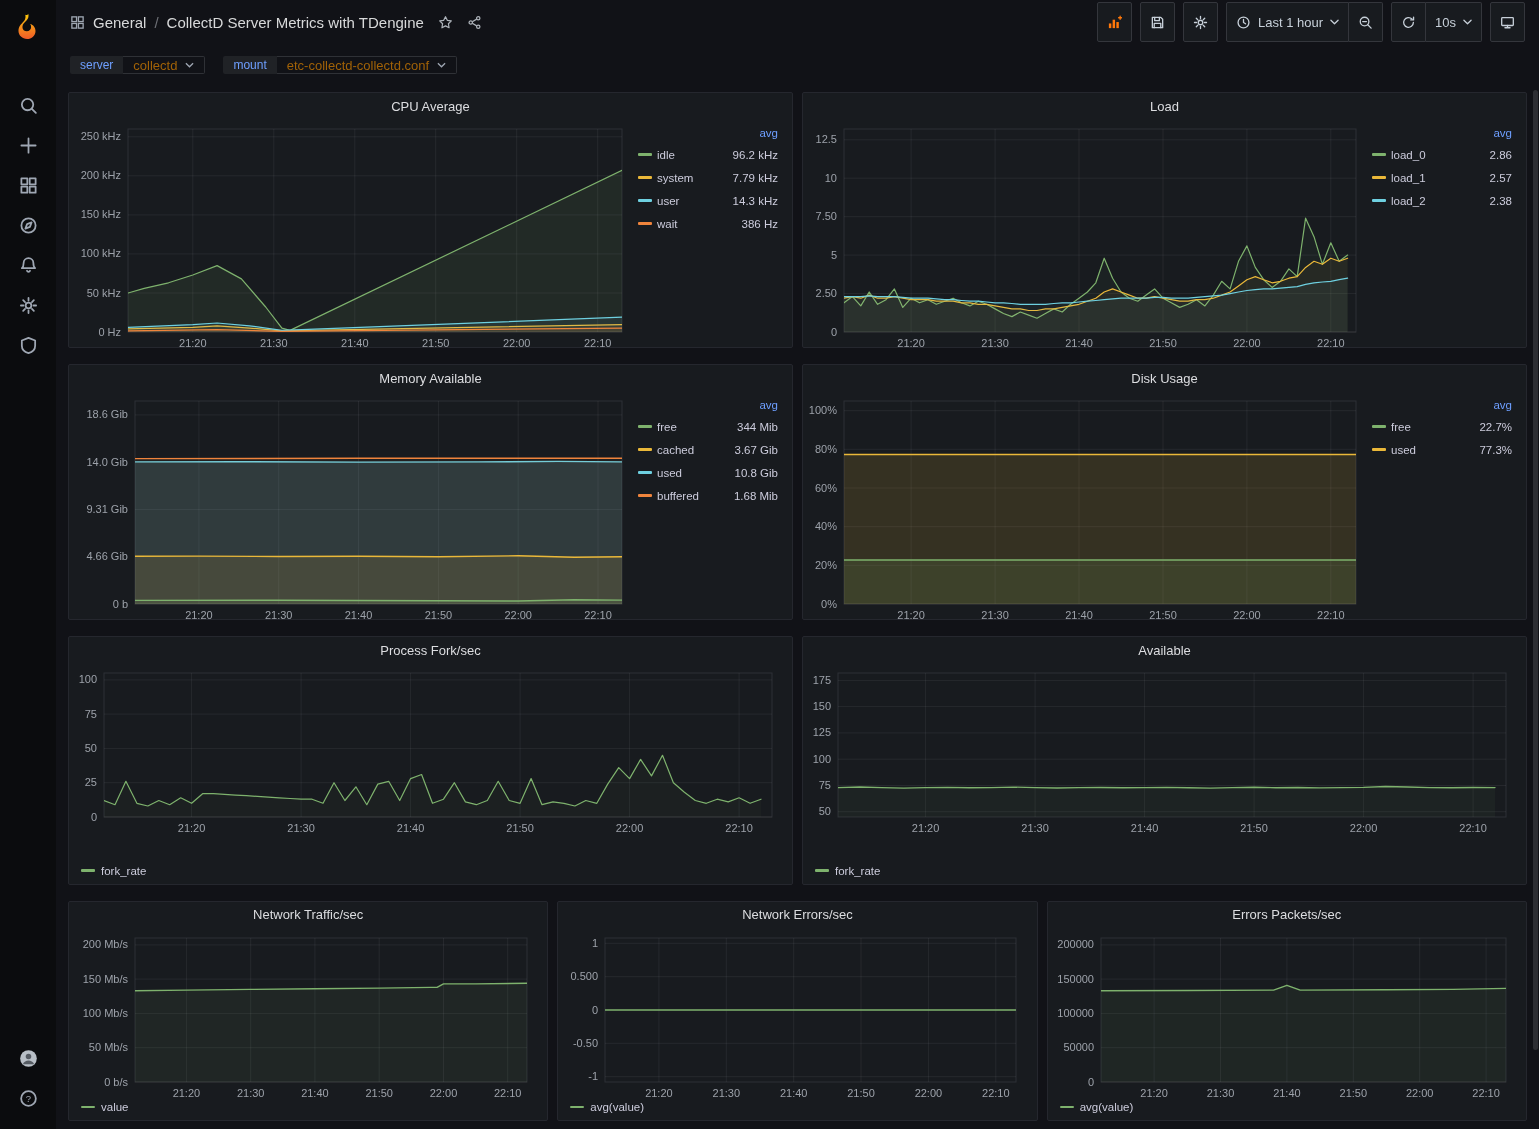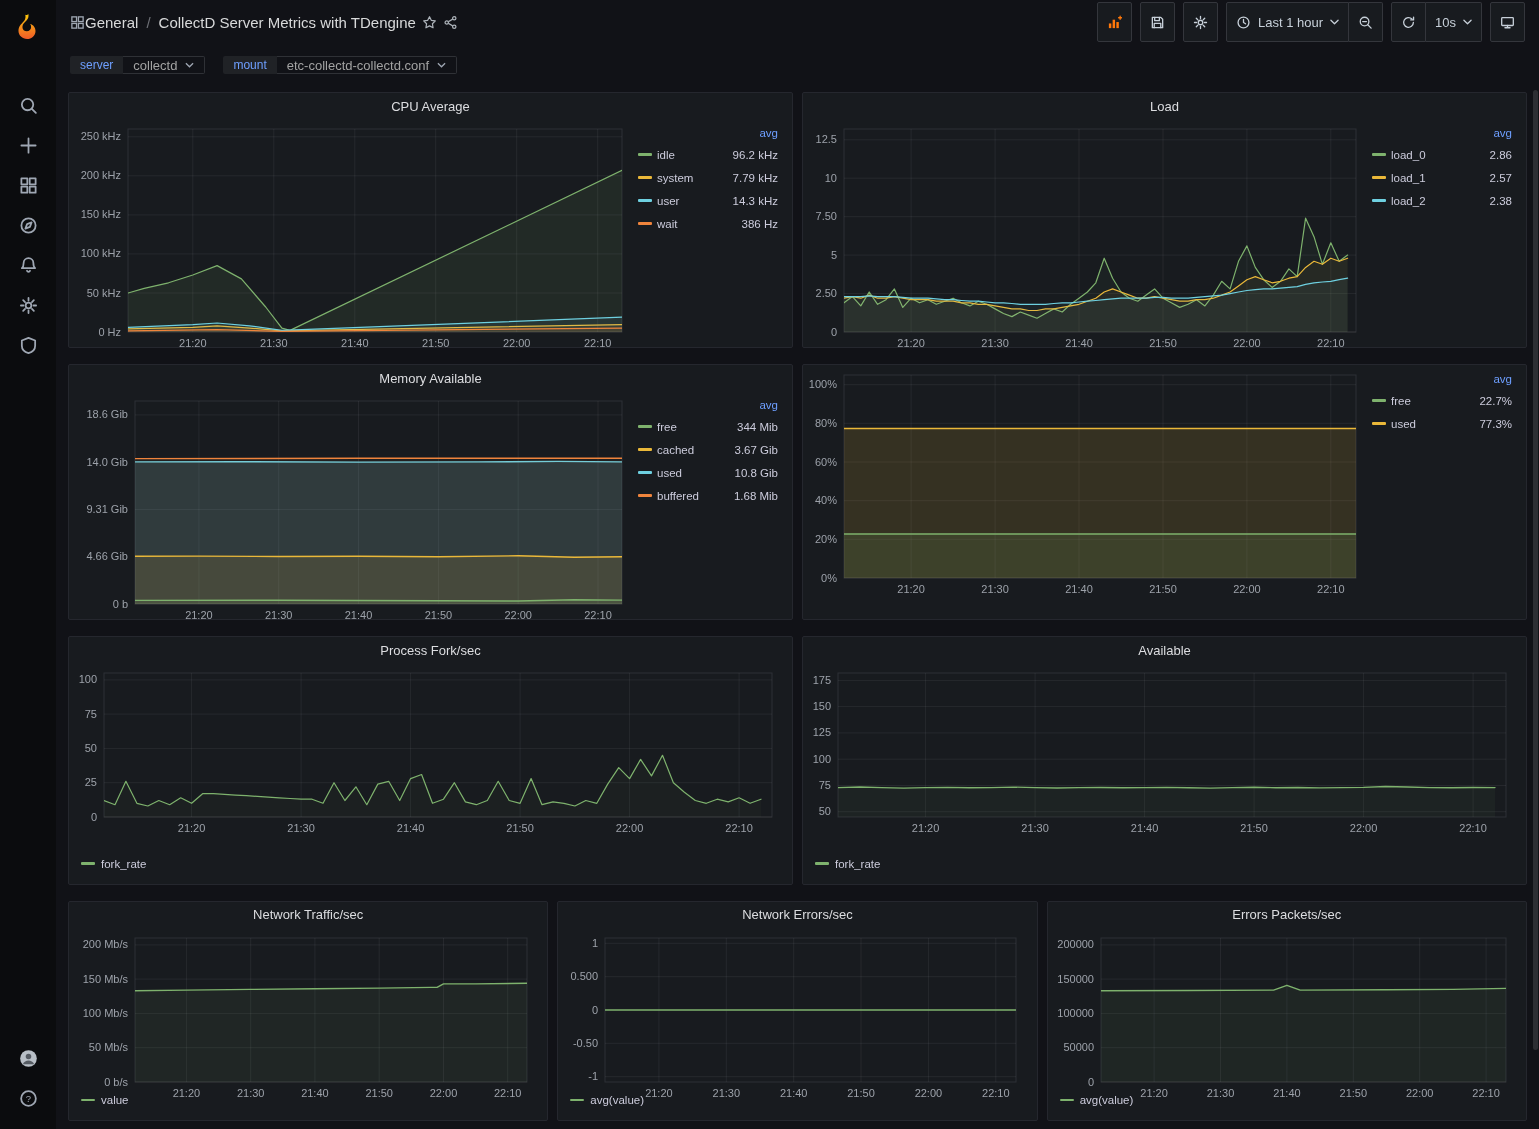--- a/index.html
+++ b/index.html
@@ -10,21 +10,21 @@
 .sidebar{width:56px;background:#0b0c0e;display:flex;flex-direction:column;align-items:center;
   padding:10px 0 14px;flex-shrink:0}
 .logo{width:34px;height:34px;display:flex;align-items:center;justify-content:center;cursor:pointer}
 .sicon{width:36px;height:34px;display:flex;align-items:center;justify-content:center;color:#9fa7b3;
   border-radius:4px;cursor:pointer;margin-top:6px}
 .sicon svg{width:19px;height:19px;fill:none;stroke:currentColor;stroke-width:1.5;stroke-linecap:round;stroke-linejoin:round}
 .sicon.first{margin-top:44px}
 .sidebar .spacer{margin-top:auto}
 
 .main{flex:1;display:flex;flex-direction:column;min-width:0;position:relative}
-.topnav{height:44px;display:flex;align-items:center;padding:0 14px;flex-shrink:0}
+.topnav{height:44px;display:flex;align-items:center;padding:0 14px;gap:8px;flex-shrink:0}
 .crumb-icon{color:#9fa7b3;display:flex;align-items:center}
 .crumb-icon svg{width:15px;height:15px;fill:none;stroke:currentColor;stroke-width:1.4}
 .breadcrumb{display:flex;align-items:center;gap:8px;font-size:15px}
 .breadcrumb .sep{color:#6e7076}
 .breadcrumb .seg{color:#d8d9da;cursor:pointer}
 .mini-icon{color:#aeb4bb;display:flex;align-items:center;cursor:pointer;margin-left:6px}
 .mini-icon svg{width:15px;height:15px;fill:none;stroke:currentColor;stroke-width:1.3;stroke-linejoin:round}
 .nav-right{margin-left:auto;display:flex;align-items:center;gap:8px}
 .tbtn{height:40px;min-width:32px;border:1px solid #34363c;background:#181b1f;border-radius:2px;
   display:flex;align-items:center;justify-content:center;gap:7px;padding:0 9px;color:#c7d0d9;
@@ -32,21 +32,21 @@
 .tbtn svg{width:15px;height:15px;fill:none;stroke:currentColor;stroke-width:1.4;stroke-linecap:round;stroke-linejoin:round}
 .tbtn .caret{width:9px;height:6px}
 .tgroup{display:flex}
 .tgroup .tbtn+.tbtn{border-left:0;border-radius:0 2px 2px 0}
 .tgroup .tbtn:first-child{border-radius:2px 0 0 2px}
 
 .subnav{height:42px;display:flex;align-items:center;gap:18px;padding:0 14px;flex-shrink:0}
 .var{display:flex;align-items:stretch;height:18px;font-size:13px}
 .var-label{background:#202226;color:#6e9fff;display:flex;align-items:center;padding:0 10px;
   border-radius:2px 0 0 2px;font-size:12px}
-.var-value{background:#111217;border:1px solid #2f3136;border-left:0;color:#a3a3a3;display:flex;
+.var-value{background:#111217;border:1px solid #2f3136;border-left:0;color:#a16207;display:flex;
   align-items:center;gap:8px;padding:0 10px;border-radius:0 2px 2px 0;cursor:pointer;font-size:13px;font-family:inherit}
 .var-value svg{width:9px;height:6px;stroke:#9fa7b3;fill:none;stroke-width:1.4}
 
 .dash{flex:1;padding:6px 12px 8px;display:flex;flex-direction:column;gap:16px;min-height:0}
 .row{display:flex;gap:9px}
 .r1,.r2{height:265px}
 .r3{height:257px}
 .r4{height:228px}
 .panel{background:#181b1f;border:1px solid #25272e;border-radius:2px;flex:1;display:flex;
   flex-direction:column;min-width:0;position:relative}
@@ -56,21 +56,21 @@
 .panel-body.col{flex-direction:column}
 .chart-wrap{flex:1;position:relative;min-width:0;min-height:0}
 .chart-wrap svg{position:absolute;left:0;top:0}
 
 .legend-right{width:150px;padding:4px 8px 0 2px;font-size:11.5px;color:#ccccdc;flex-shrink:0}
 .legend-right .hdr{text-align:right;color:#6e9fff;height:20px;line-height:20px}
 .lrow{display:grid;grid-template-columns:19px auto 1fr;align-items:center;height:23px}
 .swatch{width:14px;height:2.5px;border-radius:1px;display:inline-block}
 .lname{cursor:pointer}
 .lval{text-align:right;color:#ccccdc}
-.legend-bottom{height:22px;display:flex;align-items:flex-start;padding:0 0 3px 10px;font-size:11.5px;
+.legend-bottom{height:22px;display:flex;align-items:flex-end;padding:0 0 3px 10px;font-size:11.5px;
   color:#ccccdc;flex-shrink:0}
 .lrow-b{display:flex;align-items:center;gap:6px;margin-right:16px}
 
 .vscroll{position:absolute;right:1px;top:90px;width:5px;height:960px;border-radius:3px;
   background:rgba(255,255,255,0.12);cursor:pointer}
 </style>
 </head>
 <body>
 
 <div class="app">
@@ -459,20 +459,21 @@
                 </div>
                 <div class="lrow">
                   <span class="swatch" style="background: rgb(239, 132, 60);"></span>
                   <span class="lname">buffered</span>
                   <span class="lval">1.68 Mib</span>
                 </div>
               </div>
           </div>
         </section>
         <section class="panel">
+          <div class="panel-title">Disk Usage</div>
           <div class="panel-body">
             <div class="chart-wrap">
                 <svg width="565" height="233">
                   <line x1="39" x2="551" y1="213.0" y2="213.0" stroke="rgba(204,204,220,0.08)" stroke-width="1"></line>
                   <text x="32" y="216.5" text-anchor="end" fill="#9da2aa" font-size="11" font-family="Liberation Sans, sans-serif">0%</text>
                   <line x1="39" x2="551" y1="174.3" y2="174.3" stroke="rgba(204,204,220,0.08)" stroke-width="1"></line>
                   <text x="32" y="177.8" text-anchor="end" fill="#9da2aa" font-size="11" font-family="Liberation Sans, sans-serif">20%</text>
                   <line x1="39" x2="551" y1="135.7" y2="135.7" stroke="rgba(204,204,220,0.08)" stroke-width="1"></line>
                   <text x="32" y="139.2" text-anchor="end" fill="#9da2aa" font-size="11" font-family="Liberation Sans, sans-serif">40%</text>
                   <line x1="39" x2="551" y1="97.0" y2="97.0" stroke="rgba(204,204,220,0.08)" stroke-width="1"></line>

